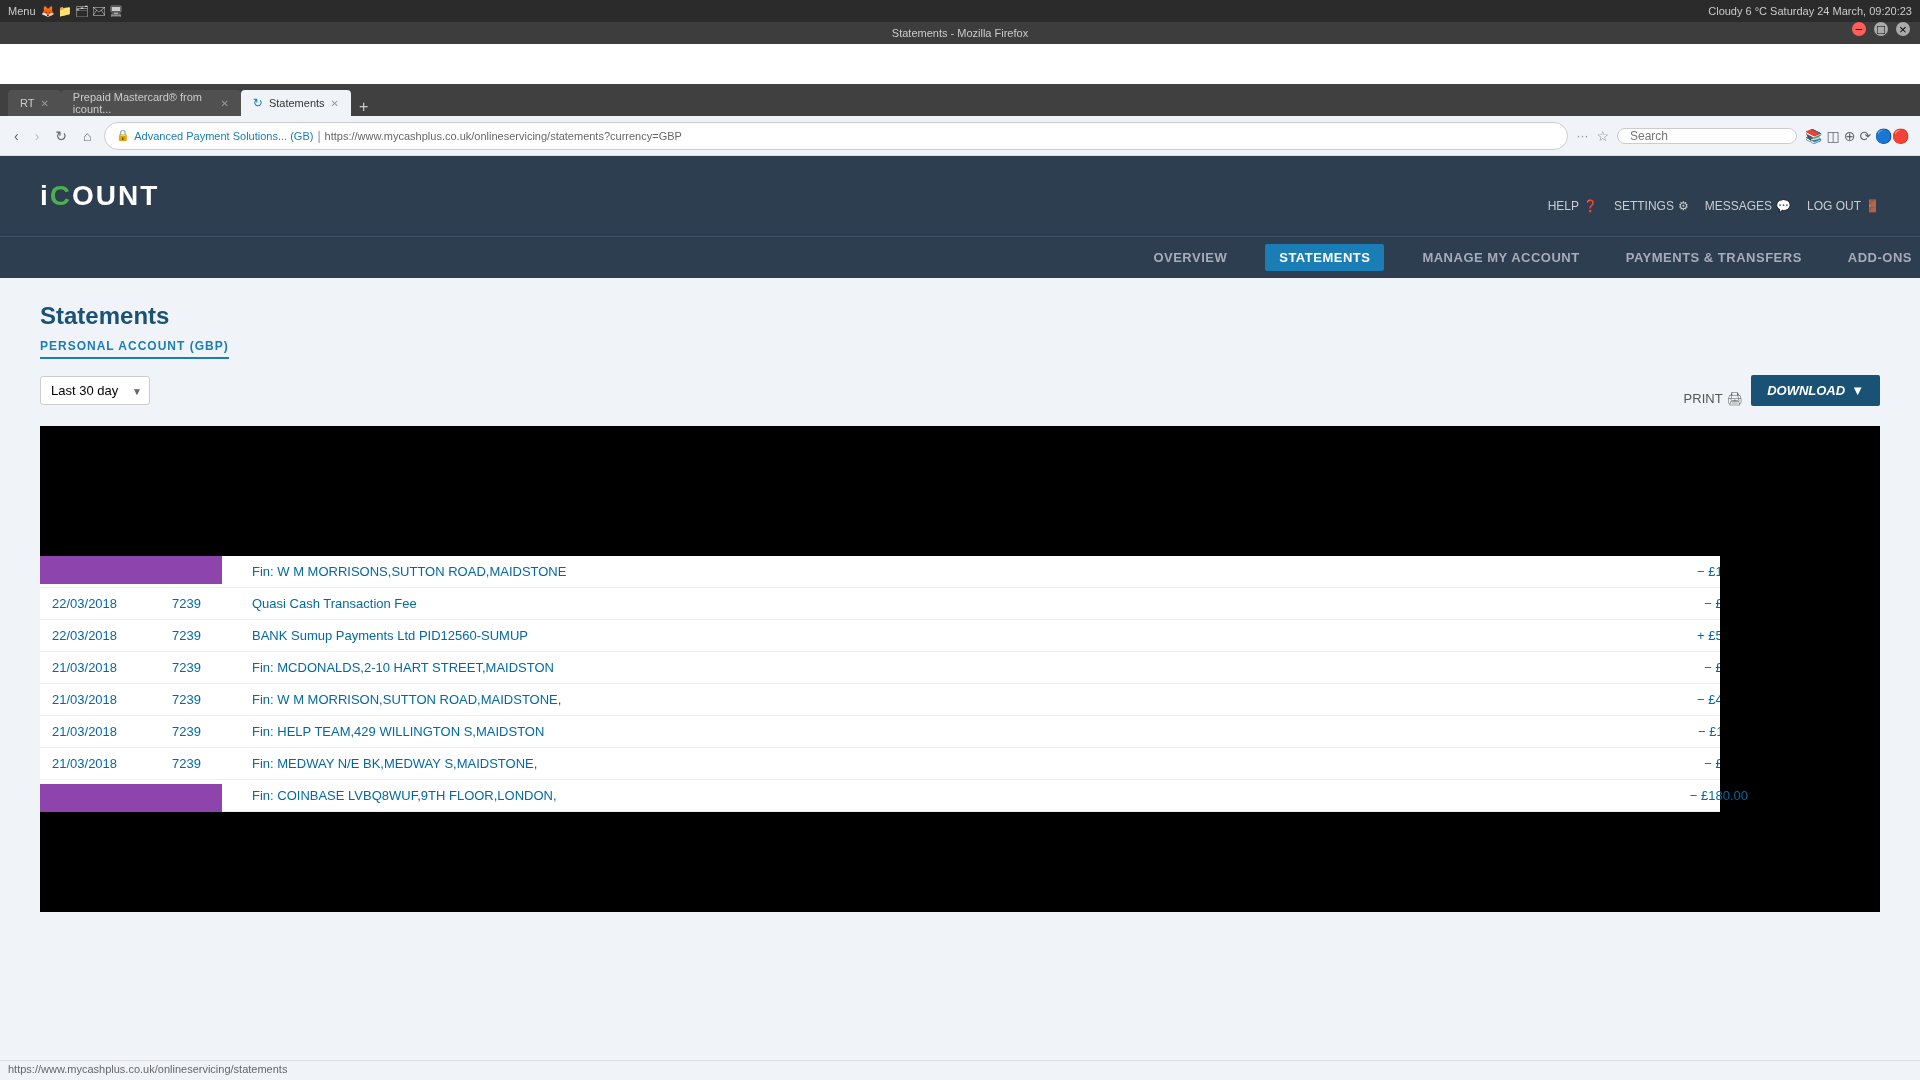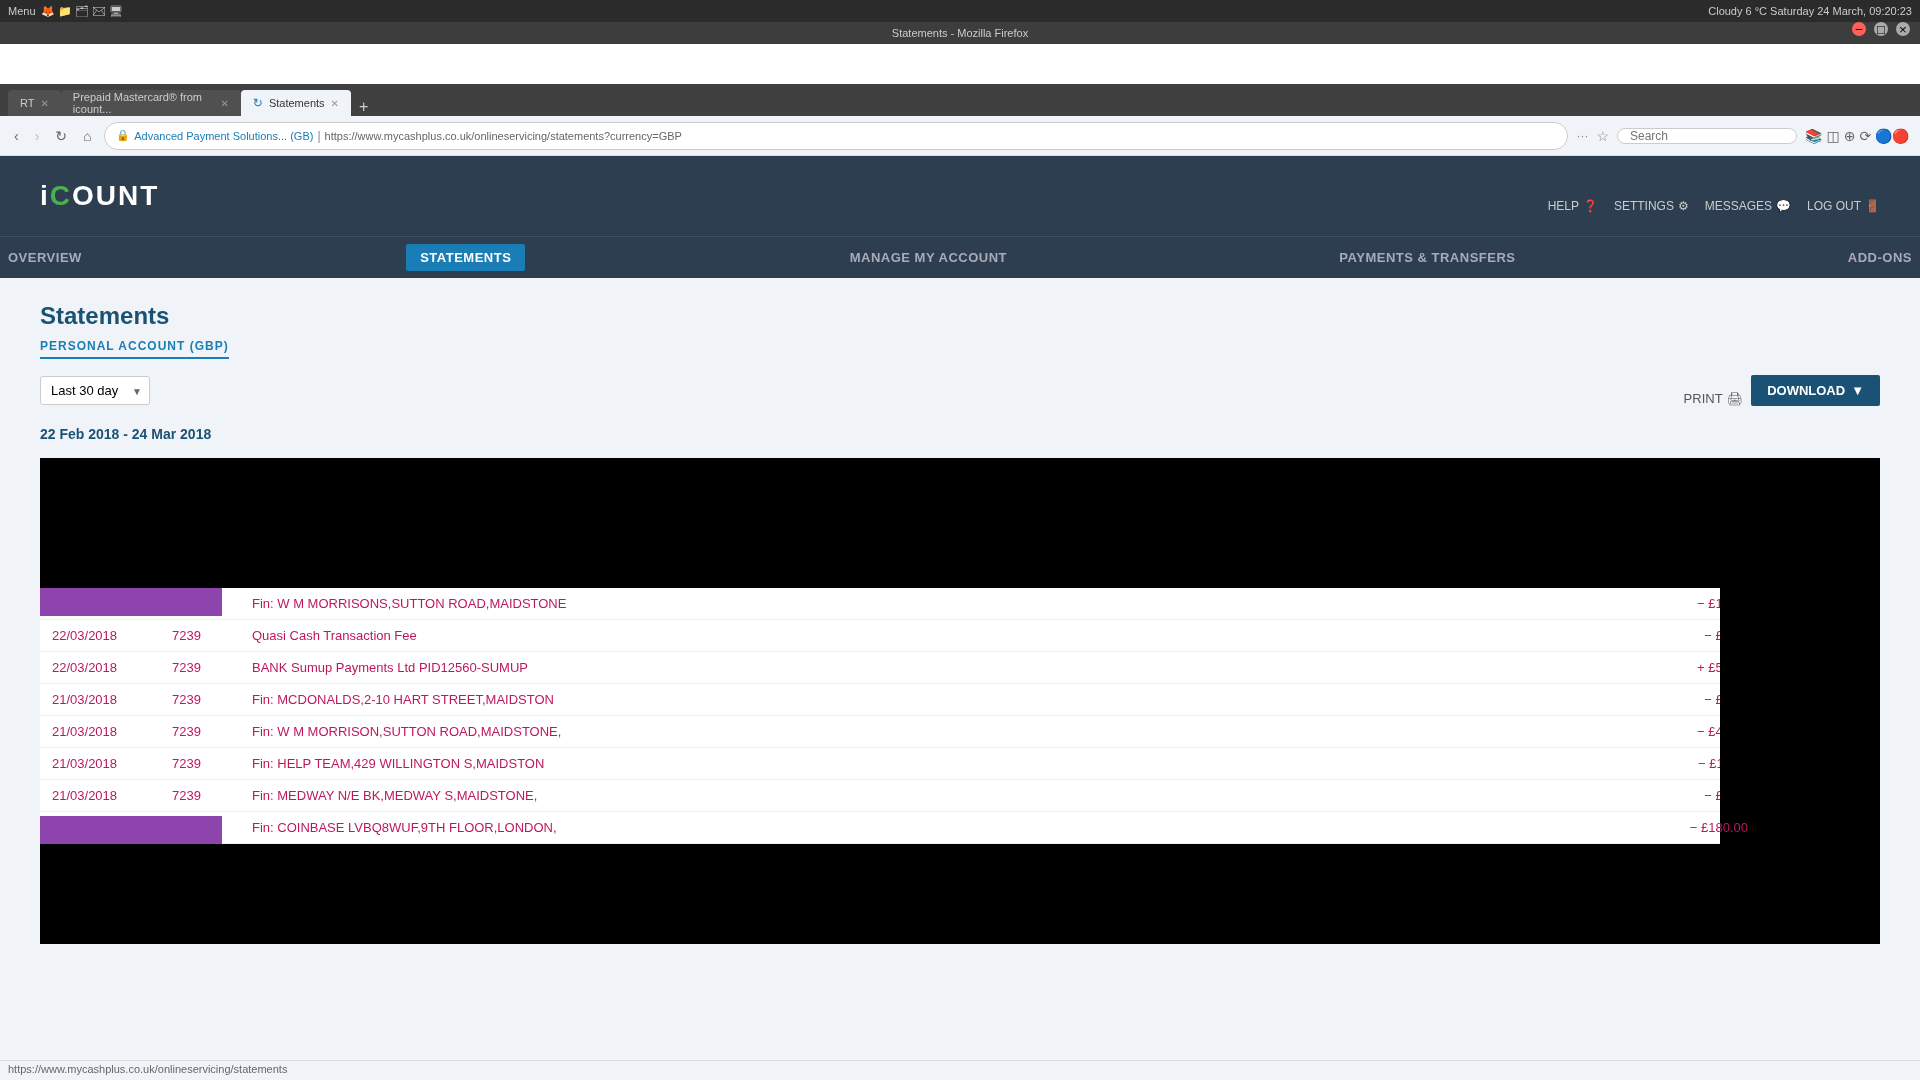--- a/index.html
+++ b/index.html
@@ -118,21 +118,21 @@
       align-items: center;
       gap: 4px;
     }
 
     
     .app-nav {
       background: #2c3e50;
       height: 42px;
       display: flex;
       align-items: center;
-      justify-content: space-between;
+      justify-content: flex-end;
       gap: 30px;
       border-top: 1px solid #3d5166;
     }
     .nav-item {
       color: #aab;
       font-size: 13px;
       font-weight: bold;
       letter-spacing: 0.5px;
       cursor: pointer;
       padding: 4px 8px;
@@ -234,20 +234,21 @@
       color: #fff;
       border: none;
       padding: 8px 16px;
       font-size: 13px;
       font-weight: bold;
       cursor: pointer;
       display: flex;
       align-items: center;
       gap: 6px;
       border-radius: 2px;
+      font-style: italic;
     }
 
     .date-range {
       color: #1a5276;
       font-size: 14px;
       font-weight: bold;
       margin-bottom: 16px;
     }
 
     
@@ -260,21 +261,21 @@
 
     
     .statements-table {
       width: 100%;
       border-collapse: collapse;
       background: #fff;
     }
     .statements-table td {
       padding: 8px 12px;
       font-size: 13px;
-      color: #be185d;
+      color: #0369a1;
       border-bottom: 1px solid #f0f0f0;
     }
     .td-date { color: #555; width: 120px; }
     .td-card { color: #555; width: 80px; }
     .td-desc { color: #333; flex: 1; }
     .td-amount { text-align: right; width: 120px; }
     .td-debit { color: #c0392b; white-space: nowrap; }
     .td-credit { color: #27ae60; white-space: nowrap; }
     .td-balance { width: 120px; background: #000; }
 
@@ -445,21 +446,20 @@
           <span>PRINT</span>
           <span>🖨</span>
         </button>
         <button class="download-btn">
           <span>DOWNLOAD</span>
           <span>▼</span>
         </button>
       </div>
     </div>
 
-    <div class="date-range">22 Feb 2018 - 24 Mar 2018</div>
 
     <div class="chart-area"></div>
 
     <div class="table-wrapper">
       <div class="purple-bar-1"></div>
       <div class="balance-col-overlay"></div>
 
       <table class="statements-table">
         <tbody>
           <tr>

